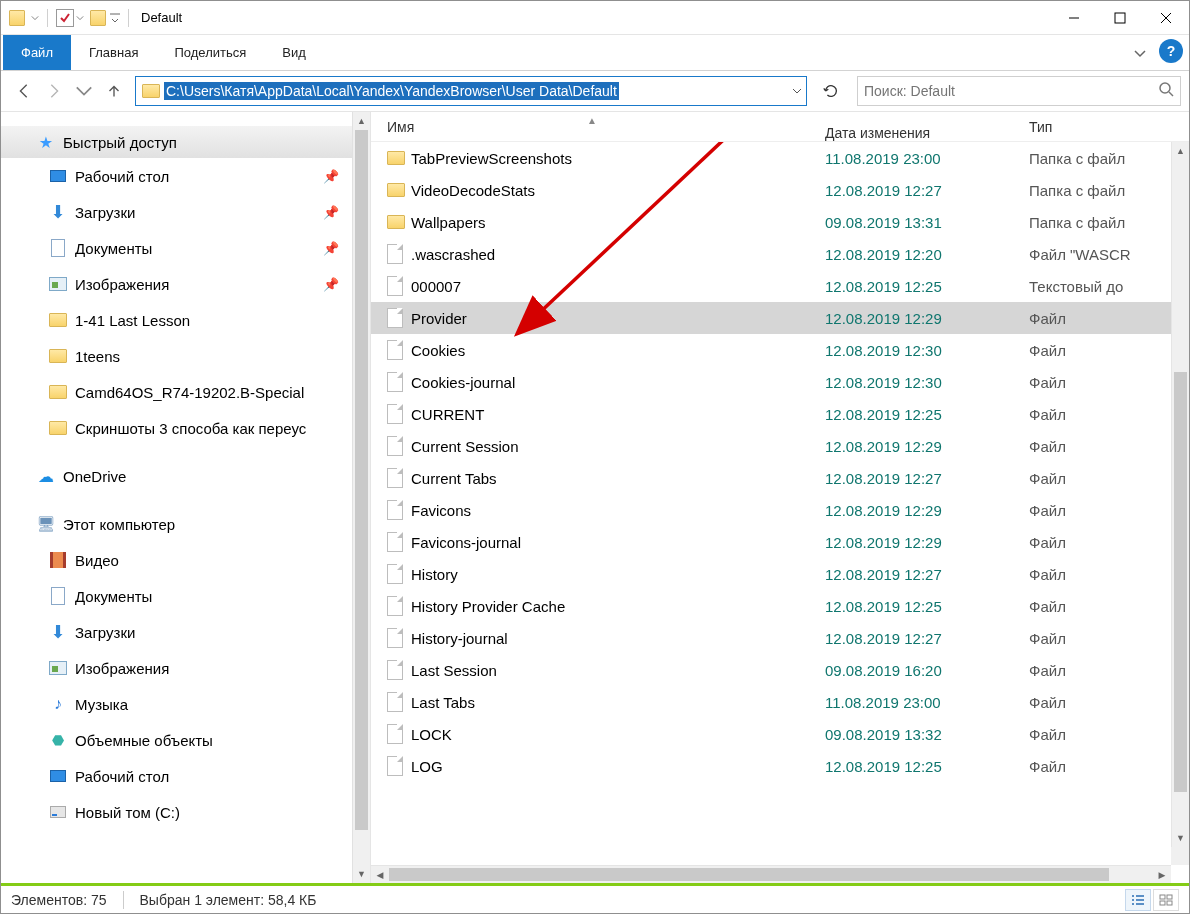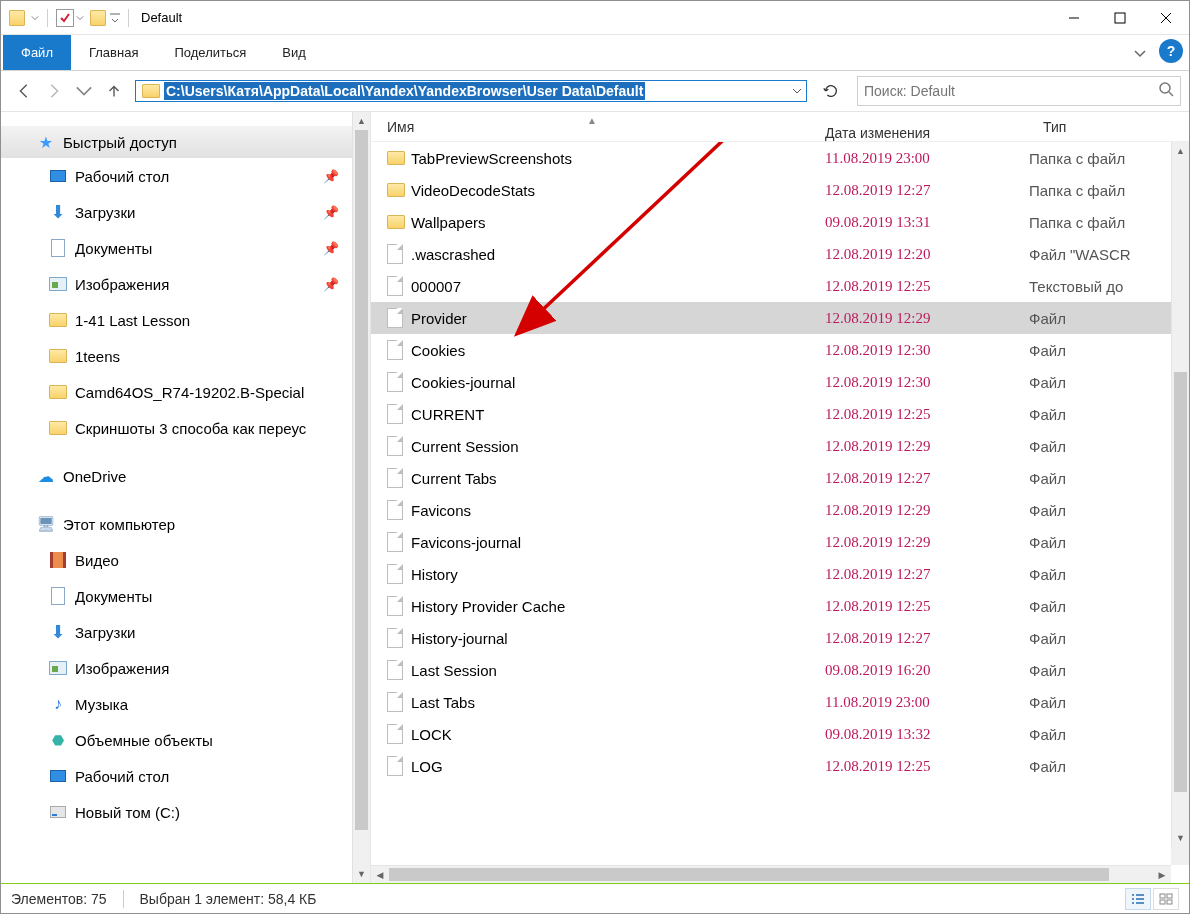--- a/index.html
+++ b/index.html
@@ -18,21 +18,21 @@
 .win-btn svg { width:12px; height:12px; stroke:#000; stroke-width:1; fill:none;}
 .ribbon { height:36px; background:#fff; display:flex; align-items:stretch; border-bottom:1px solid #d3d3d3; padding-left:2px; position:relative;}
 .ribbon .tab { padding:0 18px; font-size:13px; display:flex; align-items:center; color:#222; cursor:default;}
 .ribbon .tab.file { background:#1979ca; color:#fff;}
 .ribbon .collapse { position:absolute; right:42px; top:0; height:36px; display:flex; align-items:center;}
 .ribbon .help { position:absolute; right:6px; top:4px; width:24px; height:24px; border-radius:50%; background:#1979ca; color:#fff; display:flex; align-items:center; justify-content:center; font-size:14px; font-weight:bold;}
 .navbar { height:40px; display:flex; align-items:center; padding:4px 8px 4px 10px; gap:4px;}
 .nav-arrow { width:26px; height:26px; display:flex; align-items:center; justify-content:center; color:#7a7a7a;}
 .nav-arrow.enabled { color:#555; }
 .nav-arrow svg { width:18px; height:18px; }
-.addr-box { flex:0 0 672px; height:22px; border:1px solid #1979ca; display:flex; align-items:center; padding:0 0 0 6px; margin-left:4px;font-weight:bold;}
+.addr-box { flex:0 0 672px; height:30px; border:1px solid #1979ca; display:flex; align-items:center; padding:0 0 0 6px; margin-left:4px;}
 .addr-folder { width:18px; height:14px; background:linear-gradient(#ffe9a6,#f8d36b); border:1px solid #d9b556; border-radius:1px; margin-right:4px;}
 .addr-path { font-size:14px; color:#fff; background:#1d6fbd; padding:1px 2px; white-space:nowrap;}
 .addr-dd { margin-left:auto; color:#555; padding:0 4px;}
 .refresh-btn { width:28px; height:30px; display:flex; align-items:center; justify-content:center; margin-left:6px;}
 .search-box { flex:1; height:30px; border:1px solid #cfcfcf; margin-left:8px; display:flex; align-items:center; padding:0 6px;}
 .search-box input { border:none; outline:none; font-size:14px; width:100%; color:#666;}
 .search-box .search-ico { color:#777; }
 .body { flex:1; display:flex; min-height:0; border-top:1px solid #e5e5e5;}
 .sidebar { width:370px; background:#fff; border-right:1px solid #e5e5e5; position:relative; display:flex;}
 .tree { flex:1; overflow:hidden; padding-top:14px;}
@@ -43,40 +43,40 @@
 .tree-item .ic { width:18px; height:18px; display:flex; align-items:center; justify-content:center;}
 .tree-spacer { height:12px;}
 .sb-scroll { width:18px; background:#f0f0f0; border-left:1px solid #e1e1e1; position:relative;}
 .sb-scroll .thumb { position:absolute; left:2px; right:2px; top:18px; height:700px; background:#c9c9c9;}
 .sb-scroll .arr { position:absolute; left:0; right:0; height:18px; display:flex; align-items:center; justify-content:center; color:#666; font-size:9px;}
 .sb-scroll .arr.top{top:0;} .sb-scroll .arr.bot{bottom:0;}
 .main { flex:1; display:flex; flex-direction:column; min-width:0; position:relative;}
 .columns { height:30px; display:flex; align-items:center; font-size:14px; color:#333; border-bottom:1px solid #eee; padding-left:16px;}
 .col-name { width:438px; position:relative;}
 .col-date { width:204px;margin-top:12px;}
-.col-type { flex:1;margin-left:14px;}
+.col-type { flex:1;}
 .col-sort { position:absolute; left:200px; top:-4px; color:#888; font-size:10px;}
 .filelist { flex:1; overflow:hidden; position:relative;}
 .filerows { }
 .row { height:32px; display:flex; align-items:center; padding-left:16px; font-size:15px;}
 .row.sel { background:#d6d6d6;}
 .row .ric { width:24px; display:flex; align-items:center;}
 .row .rname { width:414px; white-space:nowrap; overflow:hidden;}
-.row .rdate { width:204px; color:#be185d;font-family:Liberation Serif, serif;}
+.row .rdate { width:204px; color:#0f766e;}
 .row .rtype { color:#555; white-space:nowrap; overflow:hidden;}
 .main-vscroll { position:absolute; right:0; top:0; bottom:18px; width:18px; background:#f0f0f0; border-left:1px solid #e5e5e5;}
 .main-vscroll .thumb { position:absolute; left:2px; right:2px; top:230px; height:420px; background:#c9c9c9;}
 .main-vscroll .arr { position:absolute; left:0; right:0; height:18px; display:flex; align-items:center; justify-content:center; color:#666; font-size:9px;}
 .main-vscroll .arr.top{top:0;} .main-vscroll .arr.bot{bottom:0;}
 .main-hscroll { height:18px; background:#f0f0f0; border-top:1px solid #e5e5e5; position:relative; margin-right:18px;}
 .main-hscroll .thumb { position:absolute; top:2px; bottom:2px; left:18px; width:720px; background:#c9c9c9;}
 .main-hscroll .arr { position:absolute; top:0; bottom:0; width:18px; display:flex; align-items:center; justify-content:center; color:#666; font-size:9px;}
 .main-hscroll .arr.l{left:0;} .main-hscroll .arr.r{right:0;}
 .hscroll-corner { position:absolute; right:0; bottom:0; width:18px; height:18px; background:#f0f0f0;}
-.statusbar { height:30px; border-top:1px solid #84cc16; display:flex; align-items:center; padding:0 10px; font-size:14px; color:#333; gap:10px;}
+.statusbar { height:30px; border-top:3px solid #84cc16; display:flex; align-items:center; padding:0 10px; font-size:14px; color:#333; gap:10px;}
 .statusbar .ssep { width:1px; height:18px; background:#ccc; margin:0 6px;}
 .view-switch { margin-left:auto; display:flex; gap:2px;}
 .vs-btn { width:26px; height:22px; border:1px solid #c5d8ec; display:flex; align-items:center; justify-content:center; background:#eef5fb;}
 .vs-btn.inactive { background:#fff; border-color:#ddd;}
 .file-ico { width:16px; height:20px; border:1px solid #bdbdbd; background:#fff; position:relative;}
 .file-ico:before { content:""; position:absolute; right:-1px; top:-1px; width:6px; height:6px; background:linear-gradient(135deg,#fff 48%, #bdbdbd 52%); }
 .fold-ico { width:18px; height:14px; background:linear-gradient(#ffe9a6,#f8d36b); border:1px solid #d9b556; border-radius:1px; }
 .star-ico { color:#3b9cff; font-size:16px;}
 .desk-ico { width:16px; height:12px; background:#2f8de4; border:1px solid #1b62a8;}
 .dl-ico { color:#3289d8; font-size:18px; line-height:1;}

